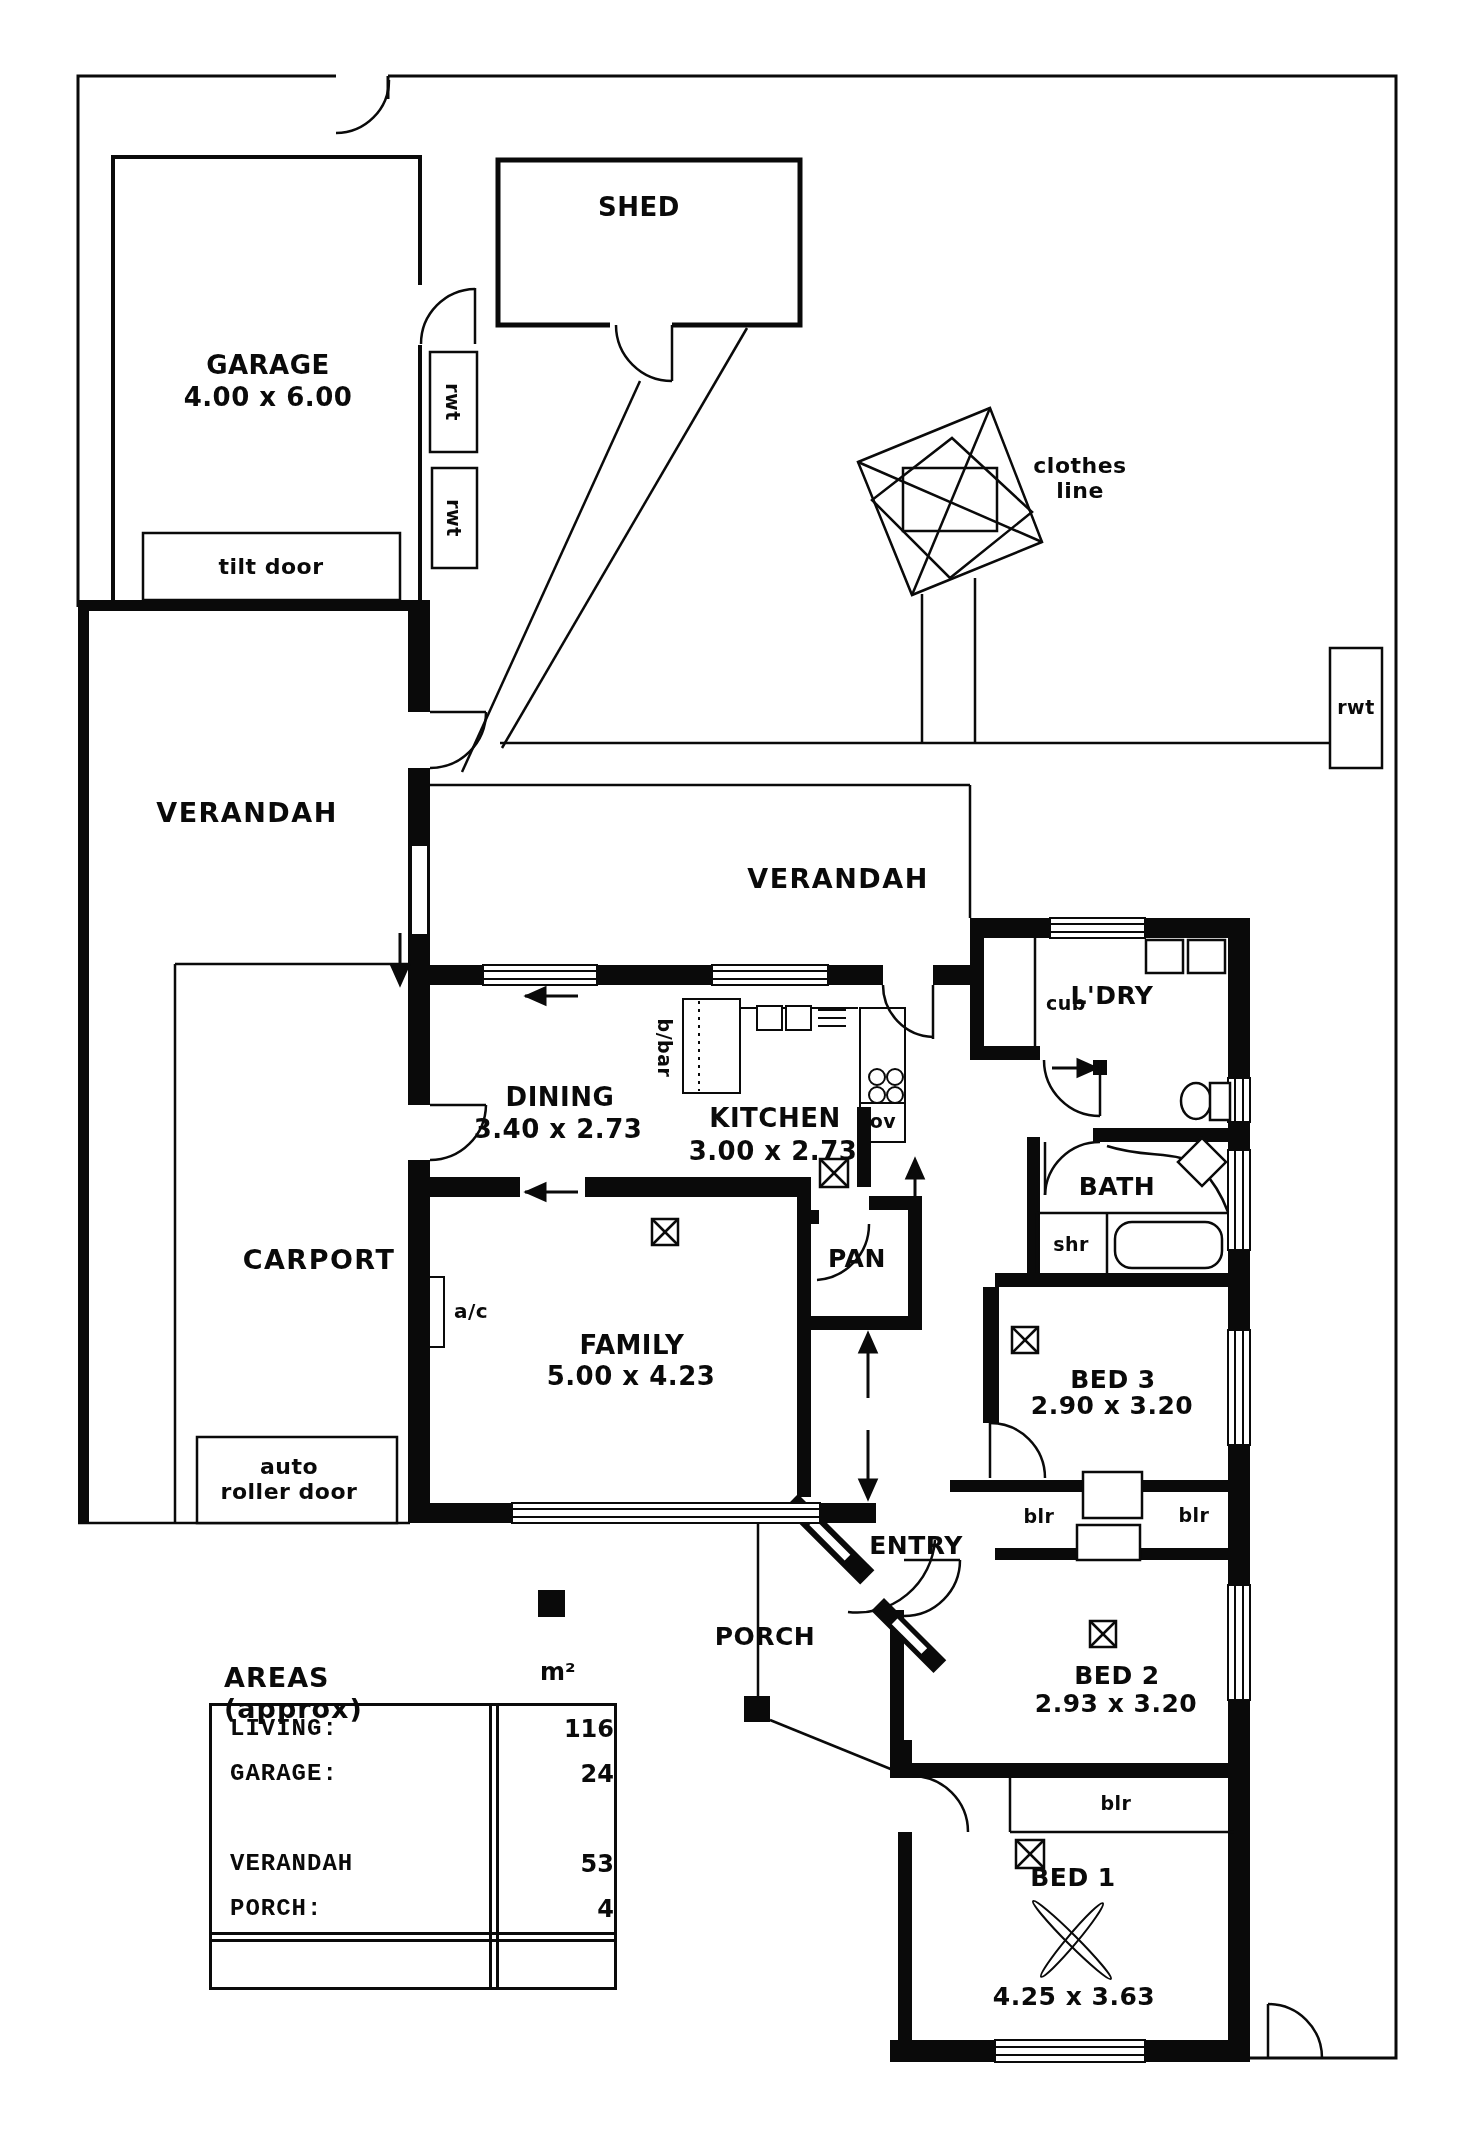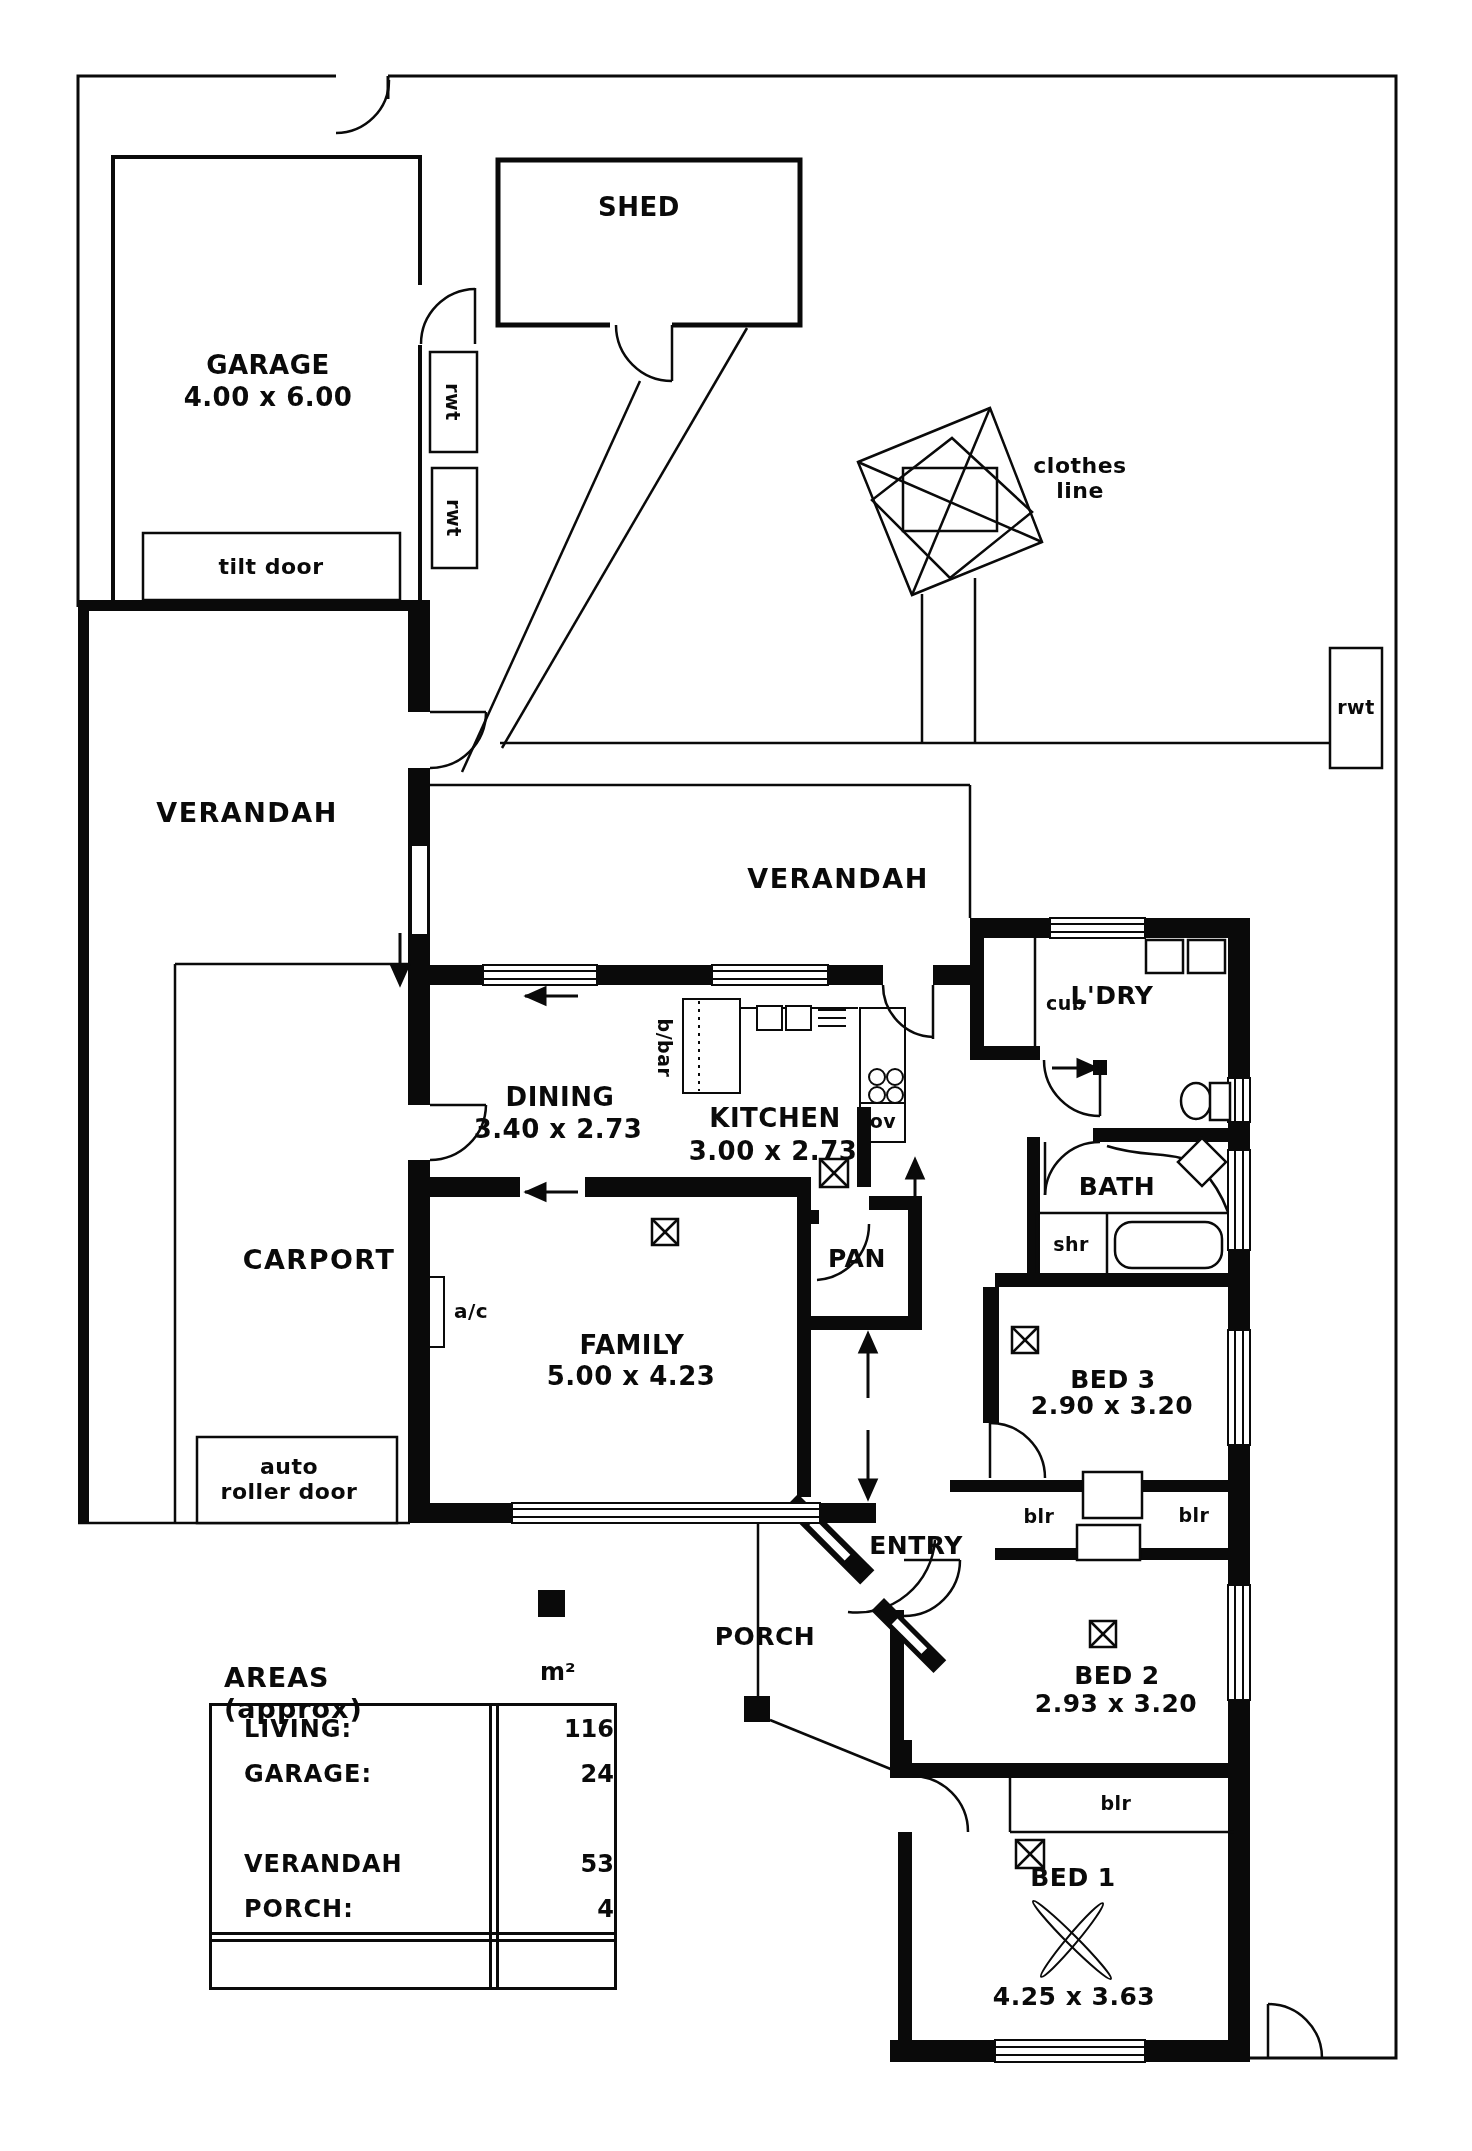--- a/index.html
+++ b/index.html
@@ -16,21 +16,21 @@
   .f26{font-size:26px;}
   .f27{font-size:27px;letter-spacing:1.5px;}
   
   #areas-box{position:absolute;left:209px;top:1703px;width:402px;height:281px;
              border:3px solid #0a0a0a;}
   #areas-title{position:absolute;left:224px;top:1662px;width:240px;font-size:27px;
                font-weight:bold;letter-spacing:1px;color:#0a0a0a;}
   #areas-unit{position:absolute;left:540px;top:1658px;font-size:24px;font-weight:bold;color:#0a0a0a;}
   .arow{position:absolute;left:0;width:100%;height:45px;display:flex;align-items:center;
         font-size:24px;font-weight:bold;color:#0a0a0a;}
-  .arow .al{flex:1;padding-left:32px;letter-spacing:1px;}
+  .arow .al{flex:1;padding-left:18px;letter-spacing:1px;font-family:Liberation Mono, monospace;}
   .arow .av{width:110px;text-align:right;}
   #col-divider{position:absolute;left:277px;top:0;width:4px;height:100%;
                border-left:3px solid #0a0a0a;border-right:3px solid #0a0a0a;}
   #total-sep{position:absolute;left:0;top:226px;width:100%;height:4px;
              border-top:3px solid #0a0a0a;border-bottom:3px solid #0a0a0a;}
 </style>
 </head>
 <body>
 
 <div id="canvas">

